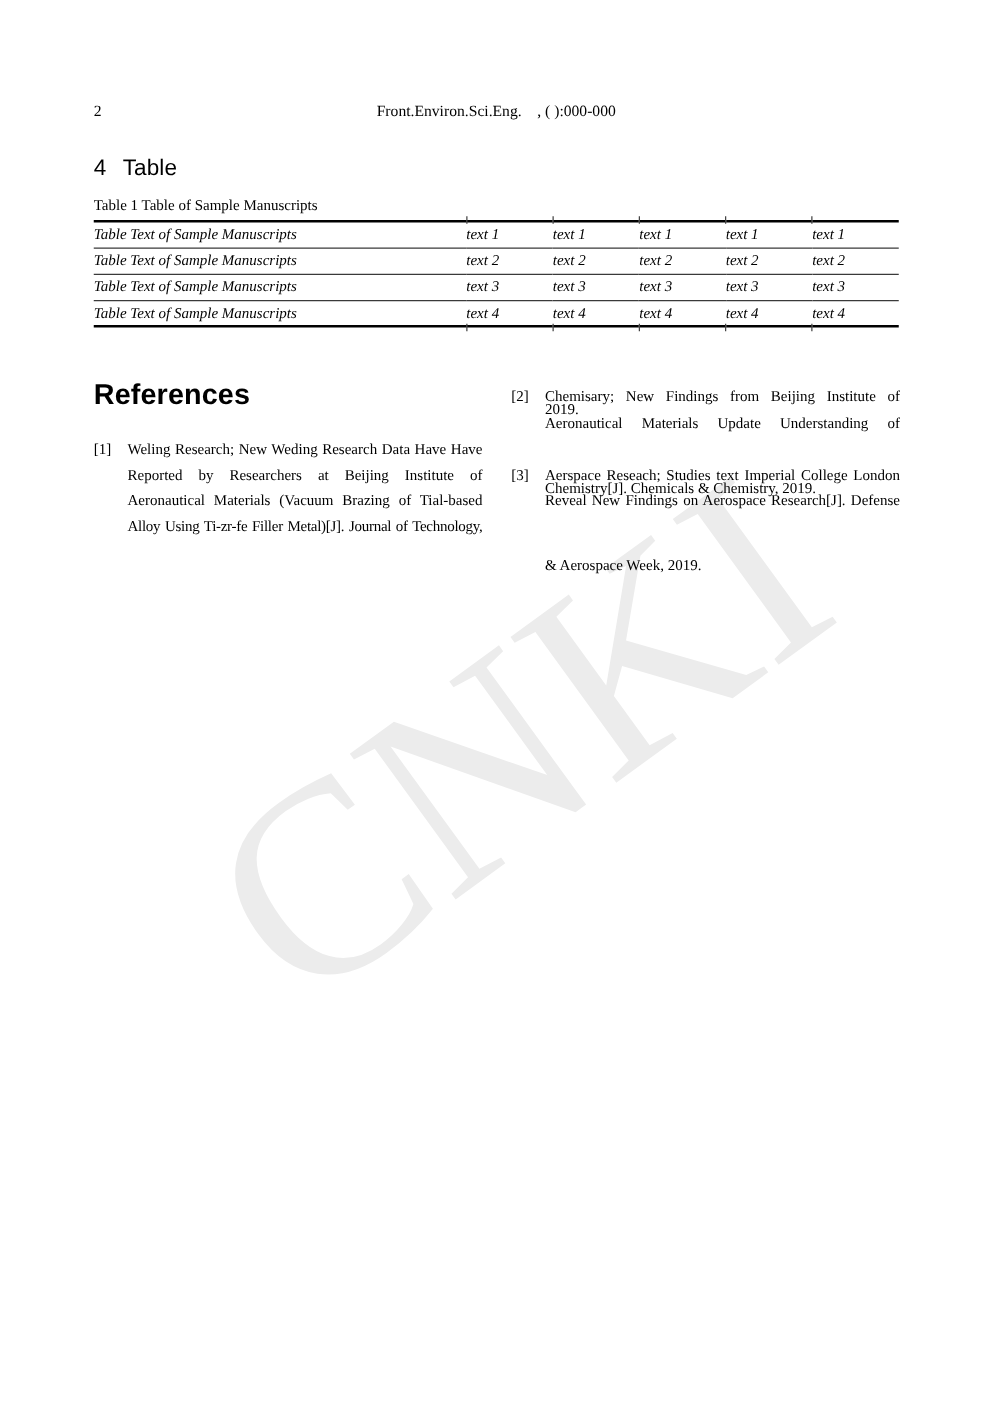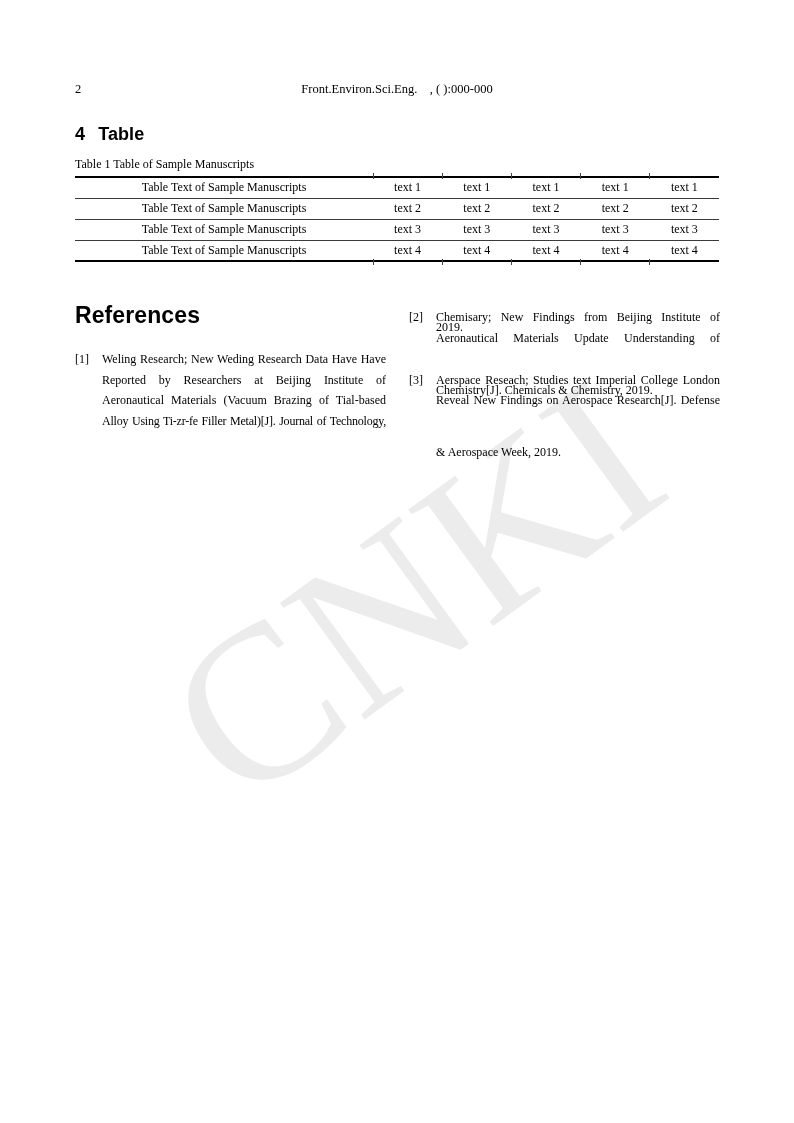--- a/index.html
+++ b/index.html
@@ -42,21 +42,21 @@
     text-align: center;
     font-size: 12.5px;
     white-space: pre;
   }
 
   
   .sec-heading {
     position: absolute;
     left: 75px; top: 124px;
     font-family: "Liberation Sans", sans-serif;
-    font-weight: bold;
+    font-weight: normal;
     font-size: 18px;
     letter-spacing: 0.1px;
   }
   .sec-heading .sec-num { display: inline-block; margin-right: 13px; }
 
   
   .table-caption {
     position: absolute;
     left: 75px; top: 157px;
     font-size: 12px;
@@ -69,25 +69,25 @@
   table.sample {
     width: 644px;
     border-collapse: collapse;
     table-layout: fixed;
     border-top: 2.5px solid #000;
     border-bottom: 2.5px solid #000;
   }
   table.sample td {
     height: 21px;
     font-size: 12px;
-    text-align: center;
     vertical-align: middle;
     padding: 0;
     white-space: nowrap;
     overflow: hidden;
+    font-style: italic;
   }
   table.sample tr + tr td { border-top: 1px solid #3a3a3a; }
   col.c-label { width: 298px; }
   col.c-data  { width: 69.2px; }
   .tick {
     position: absolute;
     width: 1px; height: 6px;
     background: #444;
   }
   .tick.t { top: -3px; }

